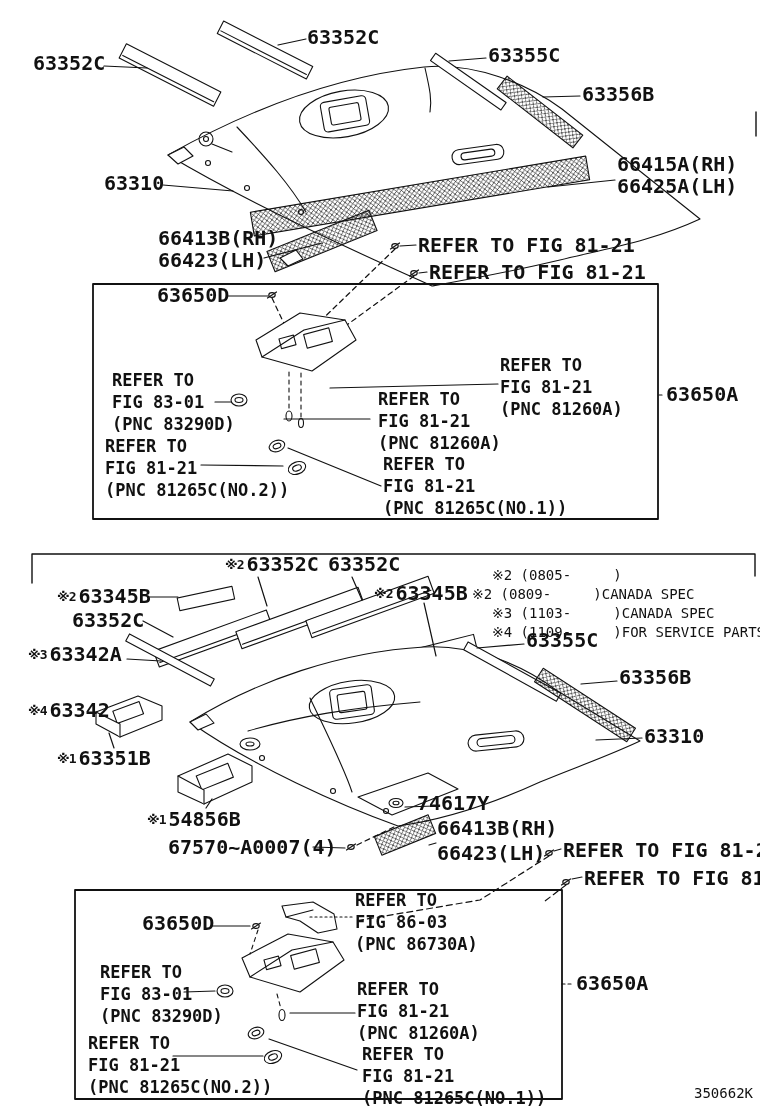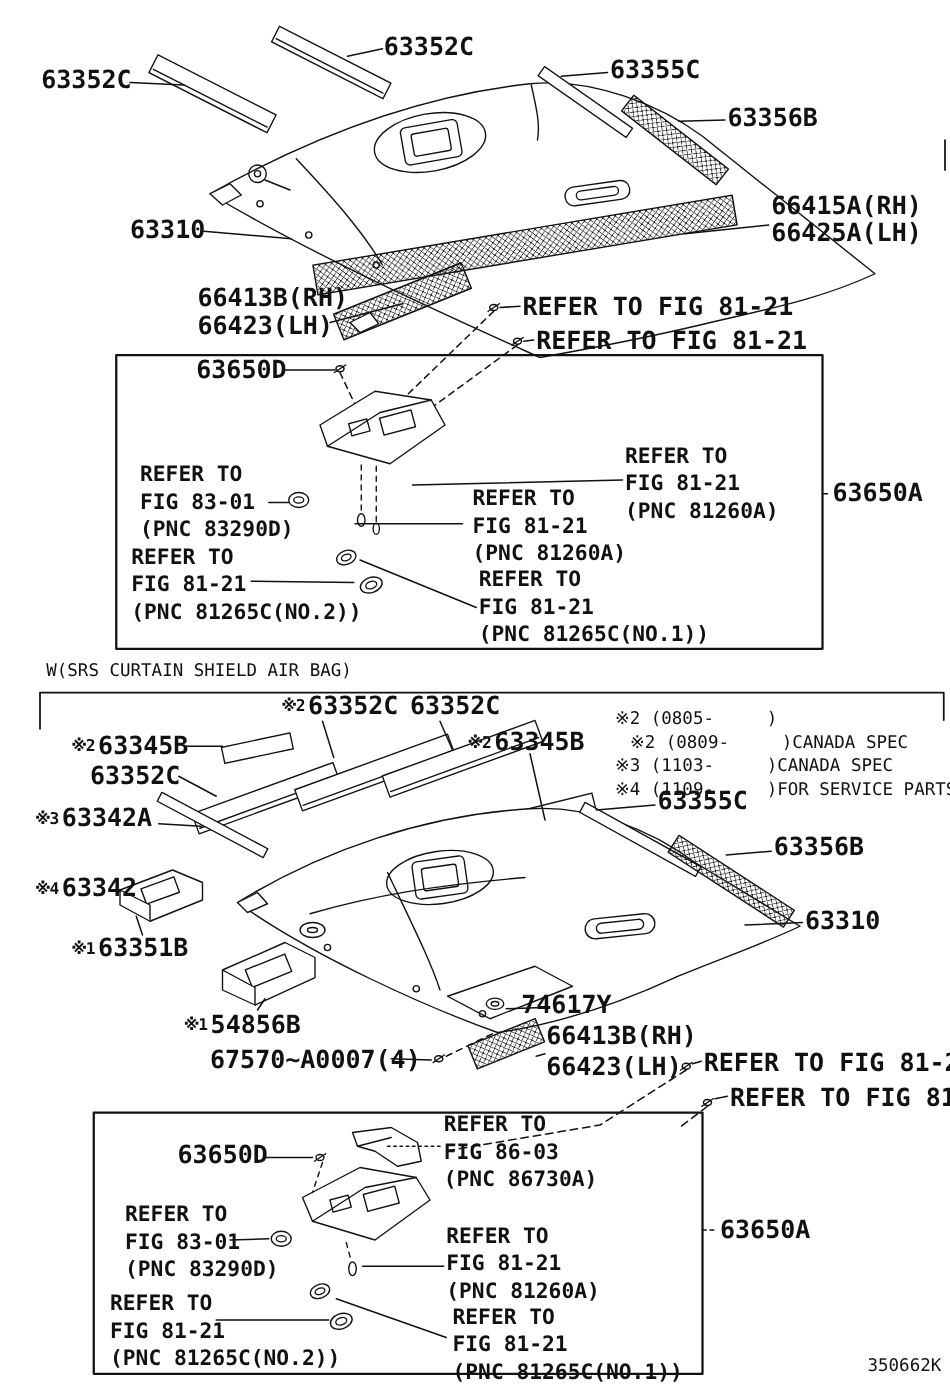--- a/index.html
+++ b/index.html
@@ -254,23 +254,22 @@
 FIG 81-21
 (PNC 81260A)</div>
 <div class="lbl note" style="left:378px;top:388px">REFER TO
 FIG 81-21
 (PNC 81260A)</div>
 <div class="lbl note" style="left:383px;top:453px">REFER TO
 FIG 81-21
 (PNC 81265C(NO.1))</div>
 <div class="lbl big" style="left:666px;top:384px">63650A</div>
 
-<div class="lbl small" style="left:37px;top:530px">W(SRS CURTAIN SHIELD AIR BAG)</div>
 <div class="lbl small" style="left:492px;top:568px">※2 (0805-     )</div>
-<div class="lbl small" style="left:504px;top:587px">※2 (0809-     )CANADA SPEC</div>
+<div class="lbl small" style="left:472px;top:587px">※2 (0809-     )CANADA SPEC</div>
 <div class="lbl small" style="left:492px;top:606px">※3 (1103-     )CANADA SPEC</div>
 <div class="lbl small" style="left:492px;top:625px">※4 (1109-     )FOR SERVICE PARTS</div>
 
 <div class="lbl big" style="left:225px;top:554px"><span class="mk">※2</span><span>63352C</span></div>
 <div class="lbl big" style="left:328px;top:554px">63352C</div>
 <div class="lbl big" style="left:57px;top:586px"><span class="mk">※2</span><span>63345B</span></div>
 <div class="lbl big" style="left:72px;top:610px">63352C</div>
 <div class="lbl big" style="left:374px;top:583px"><span class="mk">※2</span><span>63345B</span></div>
 <div class="lbl big" style="left:526px;top:630px">63355C</div>
 <div class="lbl big" style="left:619px;top:667px">63356B</div>

